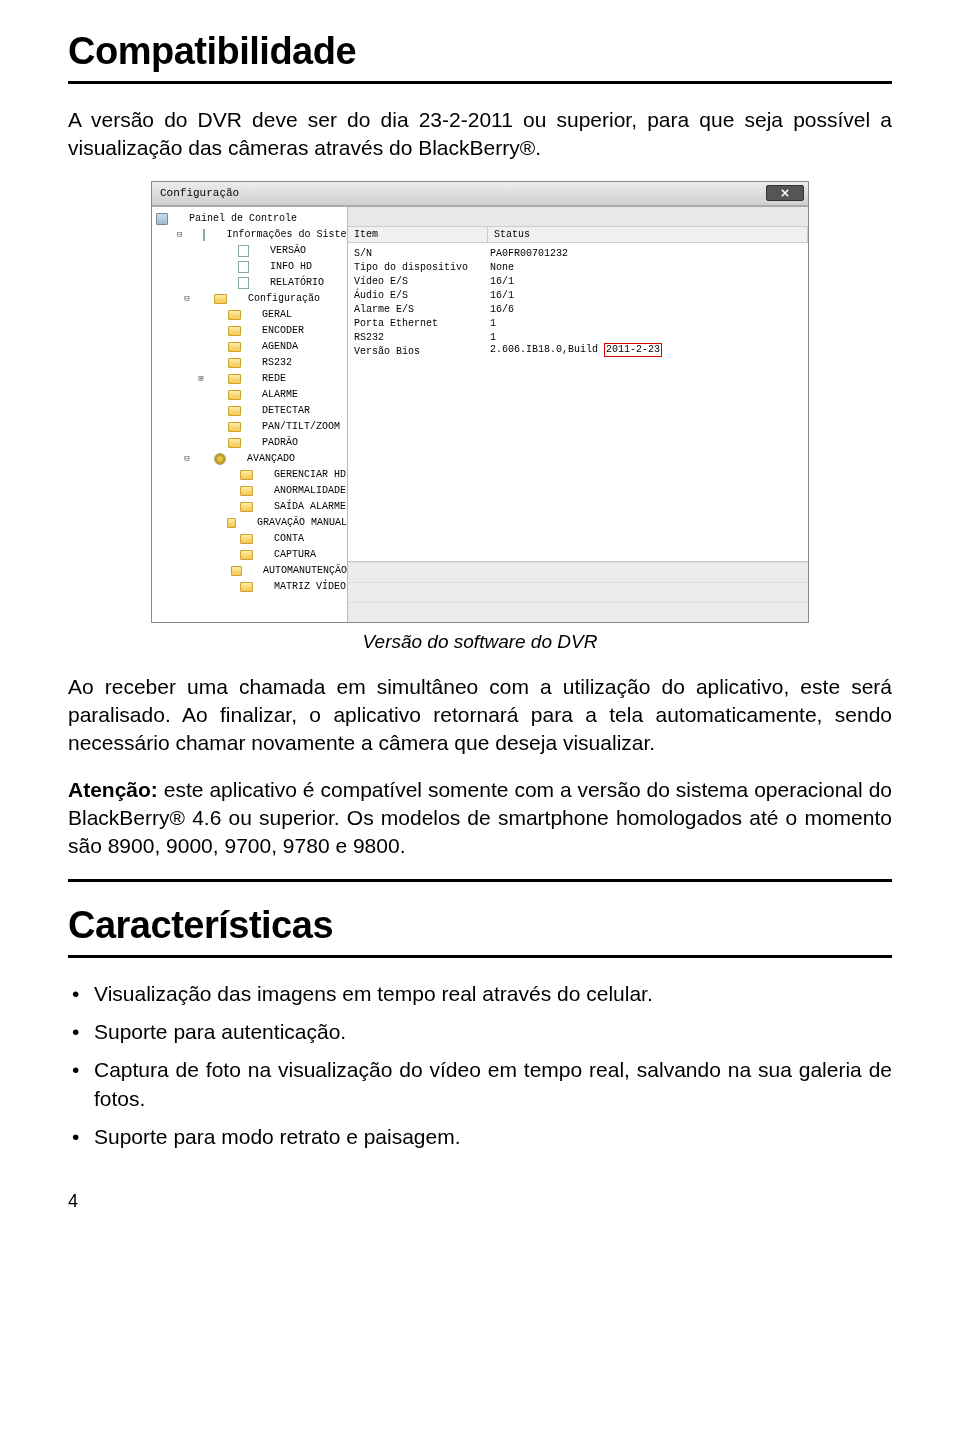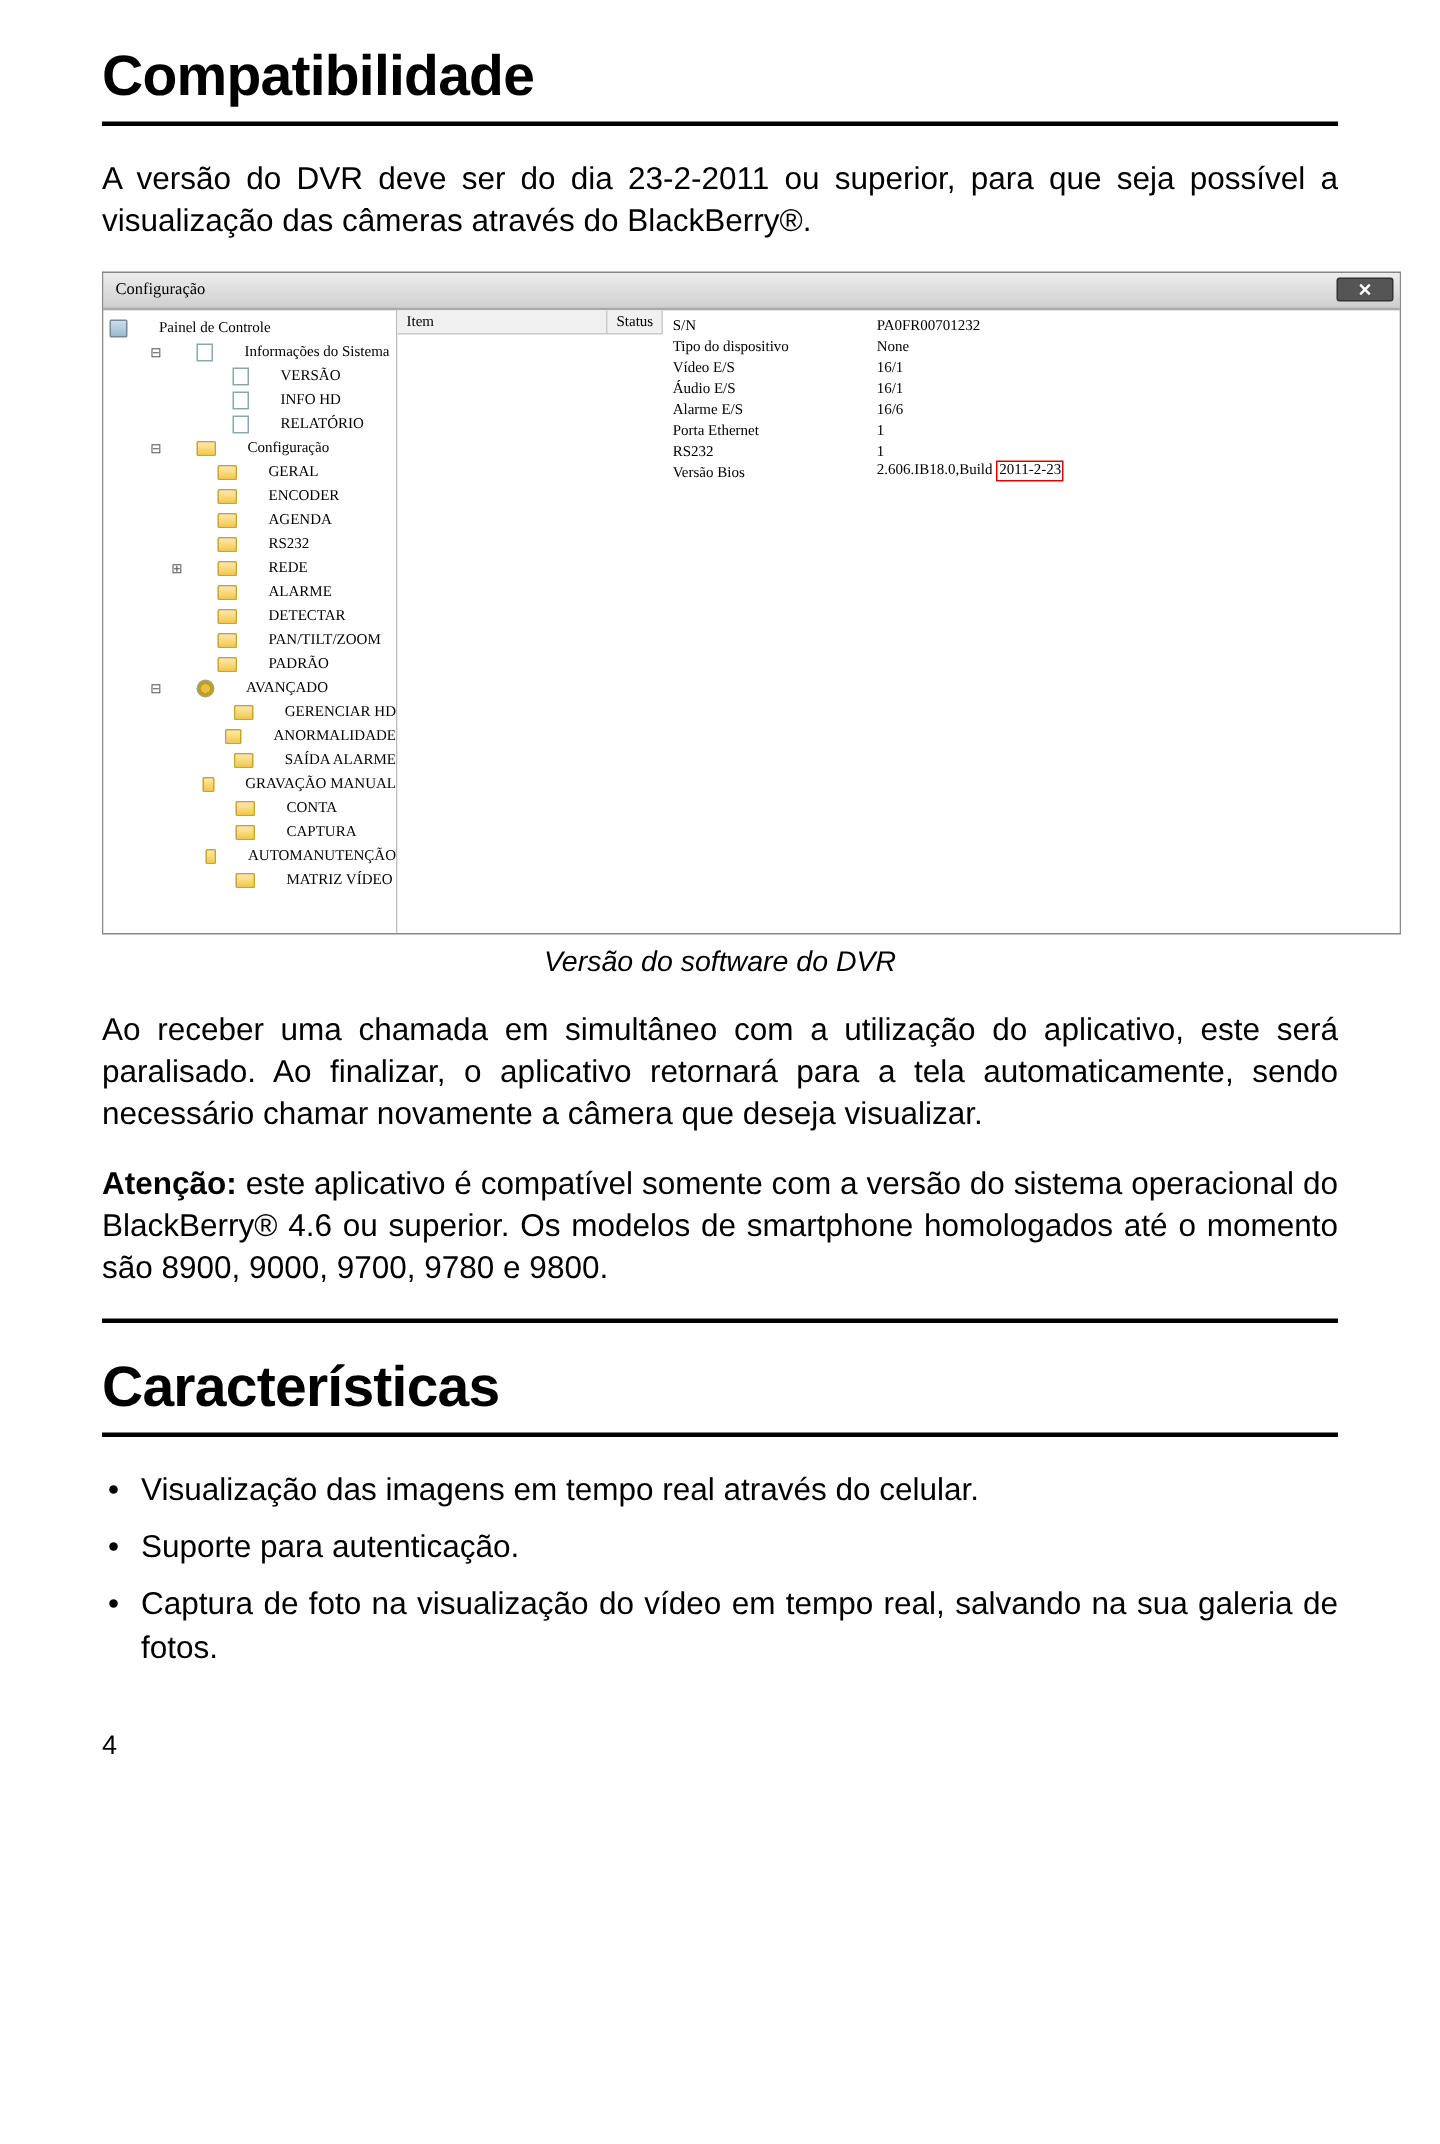--- a/index.html
+++ b/index.html
@@ -52,26 +52,26 @@
     left: -22px;
     font-size: 21px;
   }
   .page-num {
     font-size: 18px;
     margin-top: 40px;
   }
 
   
   .window {
-    width: 866px;
+    width: 658px;
     margin: 0 auto 8px auto;
     border: 1px solid #888;
     background: #f5f5f5;
     font-size: 10px;
-    font-family: Liberation Serif, serif;
+    font-family: Liberation Mono, monospace;
     color: #000;
   }
   .titlebar {
     display: flex;
     align-items: center;
     justify-content: space-between;
     height: 24px;
     padding: 0 4px 0 8px;
     background: linear-gradient(#ededed, #cfcfcf);
     border-bottom: 1px solid #aaa;
@@ -128,21 +128,21 @@
   .icon-gear {
     width: 12px; height: 12px;
     background: radial-gradient(circle, #e4c24a 40%, #c79a20 42%);
     border-radius: 50%;
     border: 1px solid #9a7;
   }
   .content {
     flex: 1;
     background: #fff;
     display: flex;
-    flex-direction: row;
+    flex-direction: column;
   }
   .gray-strip {
     height: 20px;
     background: #e8e8e8;
     border-bottom: 1px solid #ccc;
   }
   .tbl-head {
     display: flex;
     border-bottom: 1px solid #ccc;
     background: #f0f0f0;
@@ -404,15 +404,16 @@
 </p>
 
 <div class="rule"></div>
 <h1>Características</h1>
 <div class="rule"></div>
 
 <ul class="bullets" id="bullet-list">
     <li>Visualização das imagens em tempo real através do celular.</li>
     <li>Suporte para autenticação.</li>
     <li>Captura de foto na visualização do vídeo em tempo real, salvando na sua galeria de fotos.</li>
+    <li>Suporte para modo retrato e paisagem.</li>
   </ul>
 
 <div class="page-num">4</div>
 
 </body></html>

